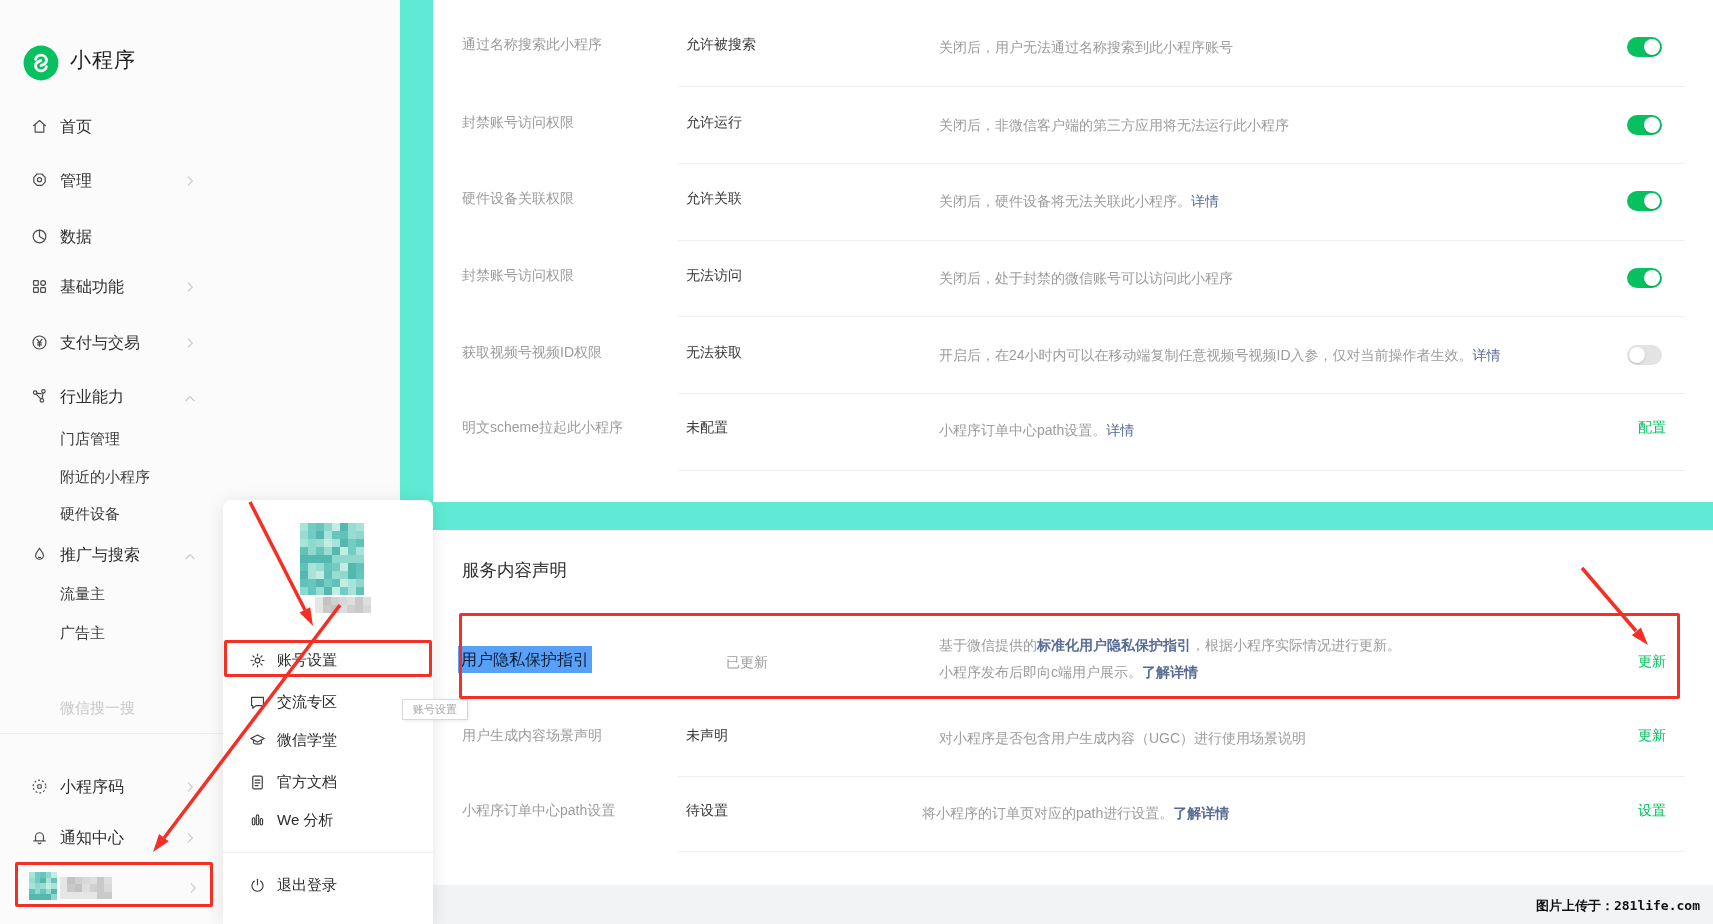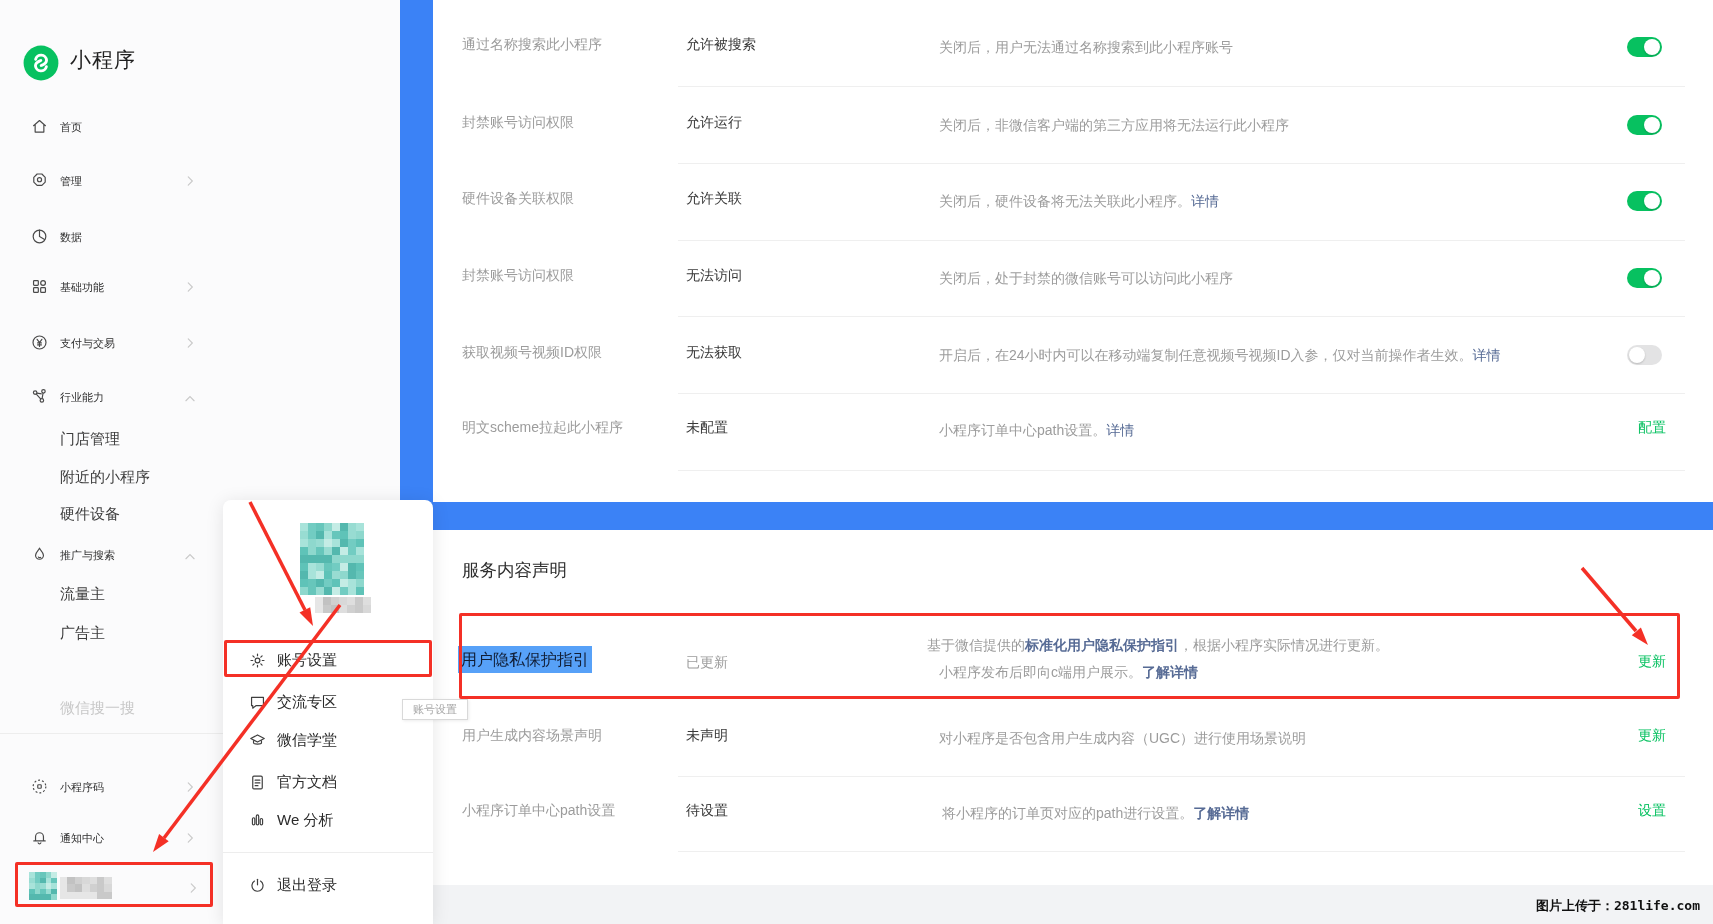--- a/index.html
+++ b/index.html
@@ -1,24 +1,24 @@
 <!DOCTYPE html>
 <html><head>
 <meta charset="utf-8">
 <style>
   html,body{margin:0;padding:0;}
   body{font-family:"Liberation Sans","DejaVu Sans",sans-serif;background:#f4f5f7;}
-  .stage{position:relative;width:1713px;height:924px;overflow:hidden;background:#3b82f6;}
+  .stage{position:relative;width:1713px;height:924px;overflow:hidden;background:#5eead4;}
   .abs{position:absolute;}
   
   .sidebar{left:0;top:0;width:400px;height:924px;background:#fbfbfc;z-index:1;}
   .logo-title{left:70px;top:46px;font-size:21px;color:#1f1f1f;letter-spacing:1px;}
   .nav-item{left:0;width:400px;height:36px;line-height:36px;cursor:pointer;}
   .nav-item .nav-icon{position:absolute;left:30px;top:8px;width:19px;height:19px;}
-  .nav-label{position:absolute;left:60px;top:0;font-size:11px;color:#2f2f2f;white-space:nowrap;}
+  .nav-label{position:absolute;left:60px;top:0;font-size:16px;color:#2f2f2f;white-space:nowrap;}
   .nav-sub .nav-label{font-size:15px;color:#3d3d3d;}
   .nav-disabled .nav-label{color:#c8c8c8;}
   .chev{position:absolute;left:183px;top:11px;width:14px;height:14px;}
   .side-divider{left:0;top:733px;width:398px;height:1px;background:#ededed;}
   .user-item{left:0;top:866px;width:400px;height:44px;cursor:pointer;}
   
   .card{background:#ffffff;z-index:1;}
   .upper-card{left:433px;top:0;width:1280px;height:502px;}
   .lower-card{left:433px;top:530px;width:1280px;height:355px;}
   .row-label{font-size:14px;color:#9c9c9c;white-space:nowrap;}
@@ -29,21 +29,21 @@
   .green-link{font-size:14px;color:#07c160;cursor:pointer;white-space:nowrap;width:55px;text-align:right;}
   .hr{position:absolute;left:678px;width:1007px;height:1px;background:#efefef;}
   .toggle{position:absolute;left:1627px;width:35px;height:20px;border-radius:10px;cursor:pointer;}
   .toggle.on{background:#07c160;}
   .toggle.off{background:#e3e3e4;}
   .toggle .knob{position:absolute;top:2px;width:16px;height:16px;border-radius:50%;background:#fff;box-shadow:0 1px 2px rgba(0,0,0,.18);}
   .toggle.on .knob{right:2px;}
   .toggle.off .knob{left:2px;}
   .section-title{font-size:17.5px;color:#2e2e2e;}
   .selected-label{font-size:16px;color:#101d35;background:#57a1f8;line-height:27px;padding:0 3px;white-space:nowrap;}
-  .status-light{color:#9c9c9c;}
+  .status-light{color:#9c9c9c;margin-left:40px;}
   
   .footer-band{left:400px;top:885px;width:1313px;height:39px;background:#f2f3f5;z-index:2;}
   .watermark{right:13px;top:897px;font-size:13px;font-weight:700;color:#111;z-index:3;font-family:"DejaVu Sans Mono","Liberation Mono",monospace;}
   
   .popup{left:223px;top:500px;width:210px;height:424px;background:#fff;border-radius:8px 8px 0 0;
          box-shadow:0 2px 18px rgba(0,0,0,.10);z-index:5;}
   .popup-item{position:absolute;left:0;width:210px;height:34px;line-height:34px;cursor:pointer;}
   .popup-item .nav-icon{position:absolute;left:25px;top:8px;width:19px;height:19px;}
   .popup-label{position:absolute;left:54px;top:0;font-size:15px;color:#2b2b2b;white-space:nowrap;}
   .popup-divider{position:absolute;left:0;top:352px;width:210px;height:1px;background:#ededed;}
@@ -282,33 +282,33 @@
     <div class="toggle off" style="left:1194px;top:345px">
         <div class="knob"></div>
       </div>
   </div>
 
   <div class="abs card lower-card">
     <div class="abs section-title" style="left:29px;top:28px">服务内容声明</div>
 
     <div class="abs selected-label" style="left:25px;top:116px">用户隐私保护指引</div>
     <div class="abs row-value status-light" style="left:253px;top:124px">已更新</div>
-    <div class="abs row-desc" style="left:494px;top:104px"><span>基于微信提供的</span><span class="blue-link bold">标准化用户隐私保护指引</span><span>，根据小程序实际情况进行更新。</span></div>
+    <div class="abs row-desc" style="left:506px;top:104px"><span>基于微信提供的</span><span class="blue-link bold">标准化用户隐私保护指引</span><span>，根据小程序实际情况进行更新。</span></div>
     <div class="abs row-desc" style="left:506px;top:131px"><span>小程序发布后即向c端用户展示。</span><span class="blue-link bold">了解详情</span></div>
     <div class="abs green-link" style="left:1178px;top:123px">更新</div>
 
     <div class="abs row-label" style="left:29px;top:197px">用户生成内容场景声明</div>
     <div class="abs row-value" style="left:253px;top:197px">未声明</div>
     <div class="abs row-desc" style="left:506px;top:197px"><span>对小程序是否包含用户生成内容（UGC）进行使用场景说明</span></div>
     <div class="abs green-link" style="left:1178px;top:197px">更新</div>
     <div class="hr" style="left:245px;top:246px;width:1007px"></div>
 
     <div class="abs row-label" style="left:29px;top:272px">小程序订单中心path设置</div>
     <div class="abs row-value" style="left:253px;top:272px">待设置</div>
-    <div class="abs row-desc" style="left:509px;top:272px"><span>将小程序的订单页对应的path进行设置。</span><span class="blue-link bold">了解详情</span></div>
+    <div class="abs row-desc" style="left:489px;top:272px"><span>将小程序的订单页对应的path进行设置。</span><span class="blue-link bold">了解详情</span></div>
     <div class="abs green-link" style="left:1178px;top:272px">设置</div>
     <div class="hr" style="left:245px;top:321px;width:1007px"></div>
   </div>
 
   <div class="abs footer-band"></div>
   <div class="abs watermark">图片上传于：281life.com</div>
 
   <div class="abs popup">
     <div class="mosaic" style="left: 77px; top: 23px; grid-template-columns: repeat(8, 8px);">
         <div style="width: 8px; height: 8px; background: rgb(168, 227, 218);"></div>

